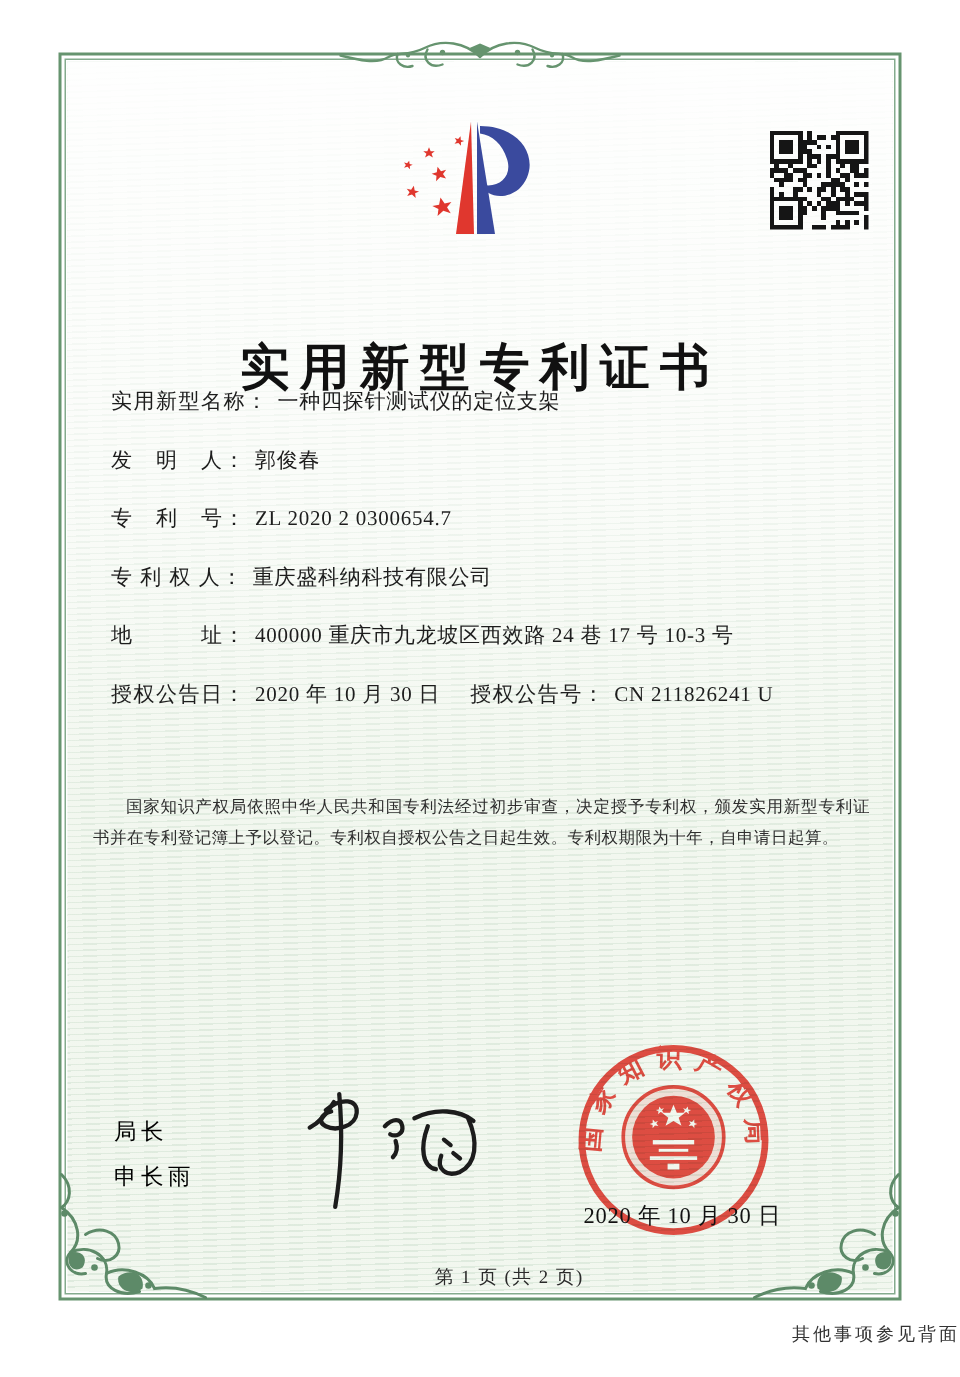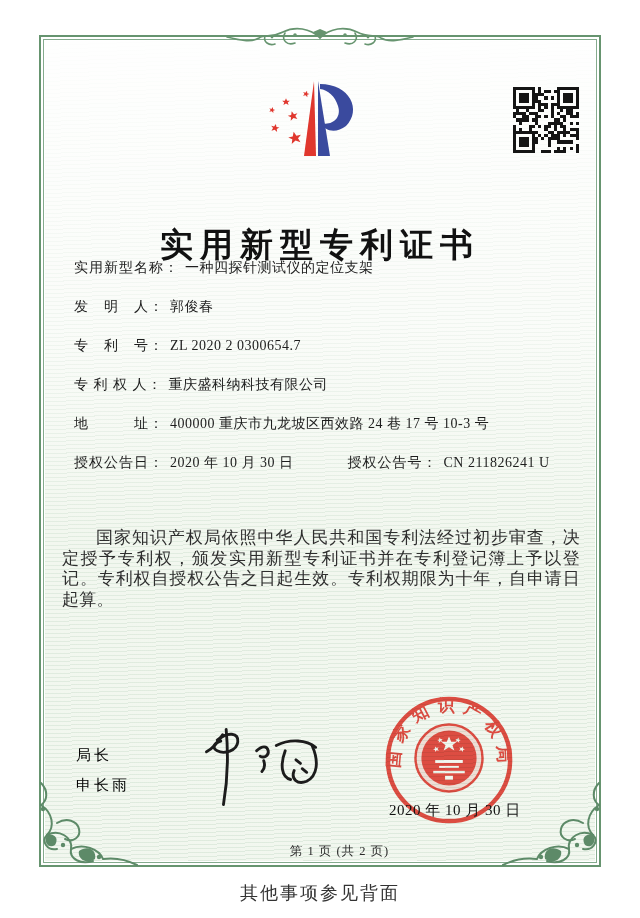--- a/index.html
+++ b/index.html
@@ -29,27 +29,27 @@
   }
   .ornament{position:absolute;pointer-events:none;}
   
   .abs{position:absolute;}
   .cert-no{left:74px;top:80px;font-size:14px;letter-spacing:2px;color:#2a2a2a;}
   .title{left:0;right:0;top:184px;text-align:center;font-size:33px;font-weight:bold;letter-spacing:7px;color:#111;margin-top:39px;}
   .fields{left:74px;top:259px;width:500px;}
   .field-row{height:39px;font-size:14px;color:#1d1d1d;white-space:nowrap;}
   .field-row .lab{letter-spacing:1px;}
   .field-row .val{margin-left:6px;letter-spacing:0.5px;text-align:right;}
-  .field-row .lab2{margin-left:54px;letter-spacing:1px;text-align:right;}
-  .paras{left:62px;top:528px;width:518px;font-size:17px;line-height:20.5px;color:#2e2e2e;}
+  .field-row .lab2{margin-left:20px;letter-spacing:1px;text-align:right;}
+  .paras{left:62px;top:528px;width:518px;font-size:11px;line-height:20.5px;color:#2e2e2e;}
   .paras p{margin:0;text-indent:2em;text-align:justify;letter-spacing:0.3px;}
   .director{left:76px;top:740px;font-size:15px;line-height:30px;color:#000000;letter-spacing:3px;}
   .seal-date{left:389px;top:801px;font-size:15px;color:#121212;letter-spacing:0.5px;z-index:6;}
   .page-footer{left:0;right:0;top:843px;text-align:center;font-size:12.5px;color:#2a2a2a;letter-spacing:1px;margin-left:39px;}
-  .back-note{left:0;right:0;top:881px;text-align:center;font-size:18px;color:#333;letter-spacing:2px;}
+  .back-note{left:0;right:0;top:881px;text-align:right;font-size:12px;color:#333;letter-spacing:2px;}
   .sig{left:178px;top:724px;z-index:5;}
   .seal{left:382px;top:693px;z-index:4;mix-blend-mode:multiply;opacity:0.95;}
   .logo{left:262px;top:76px;}
   .qr{left:513px;top:87px;}
 </style>
 </head>
 <body>
 
 <div class="sheet">
 

